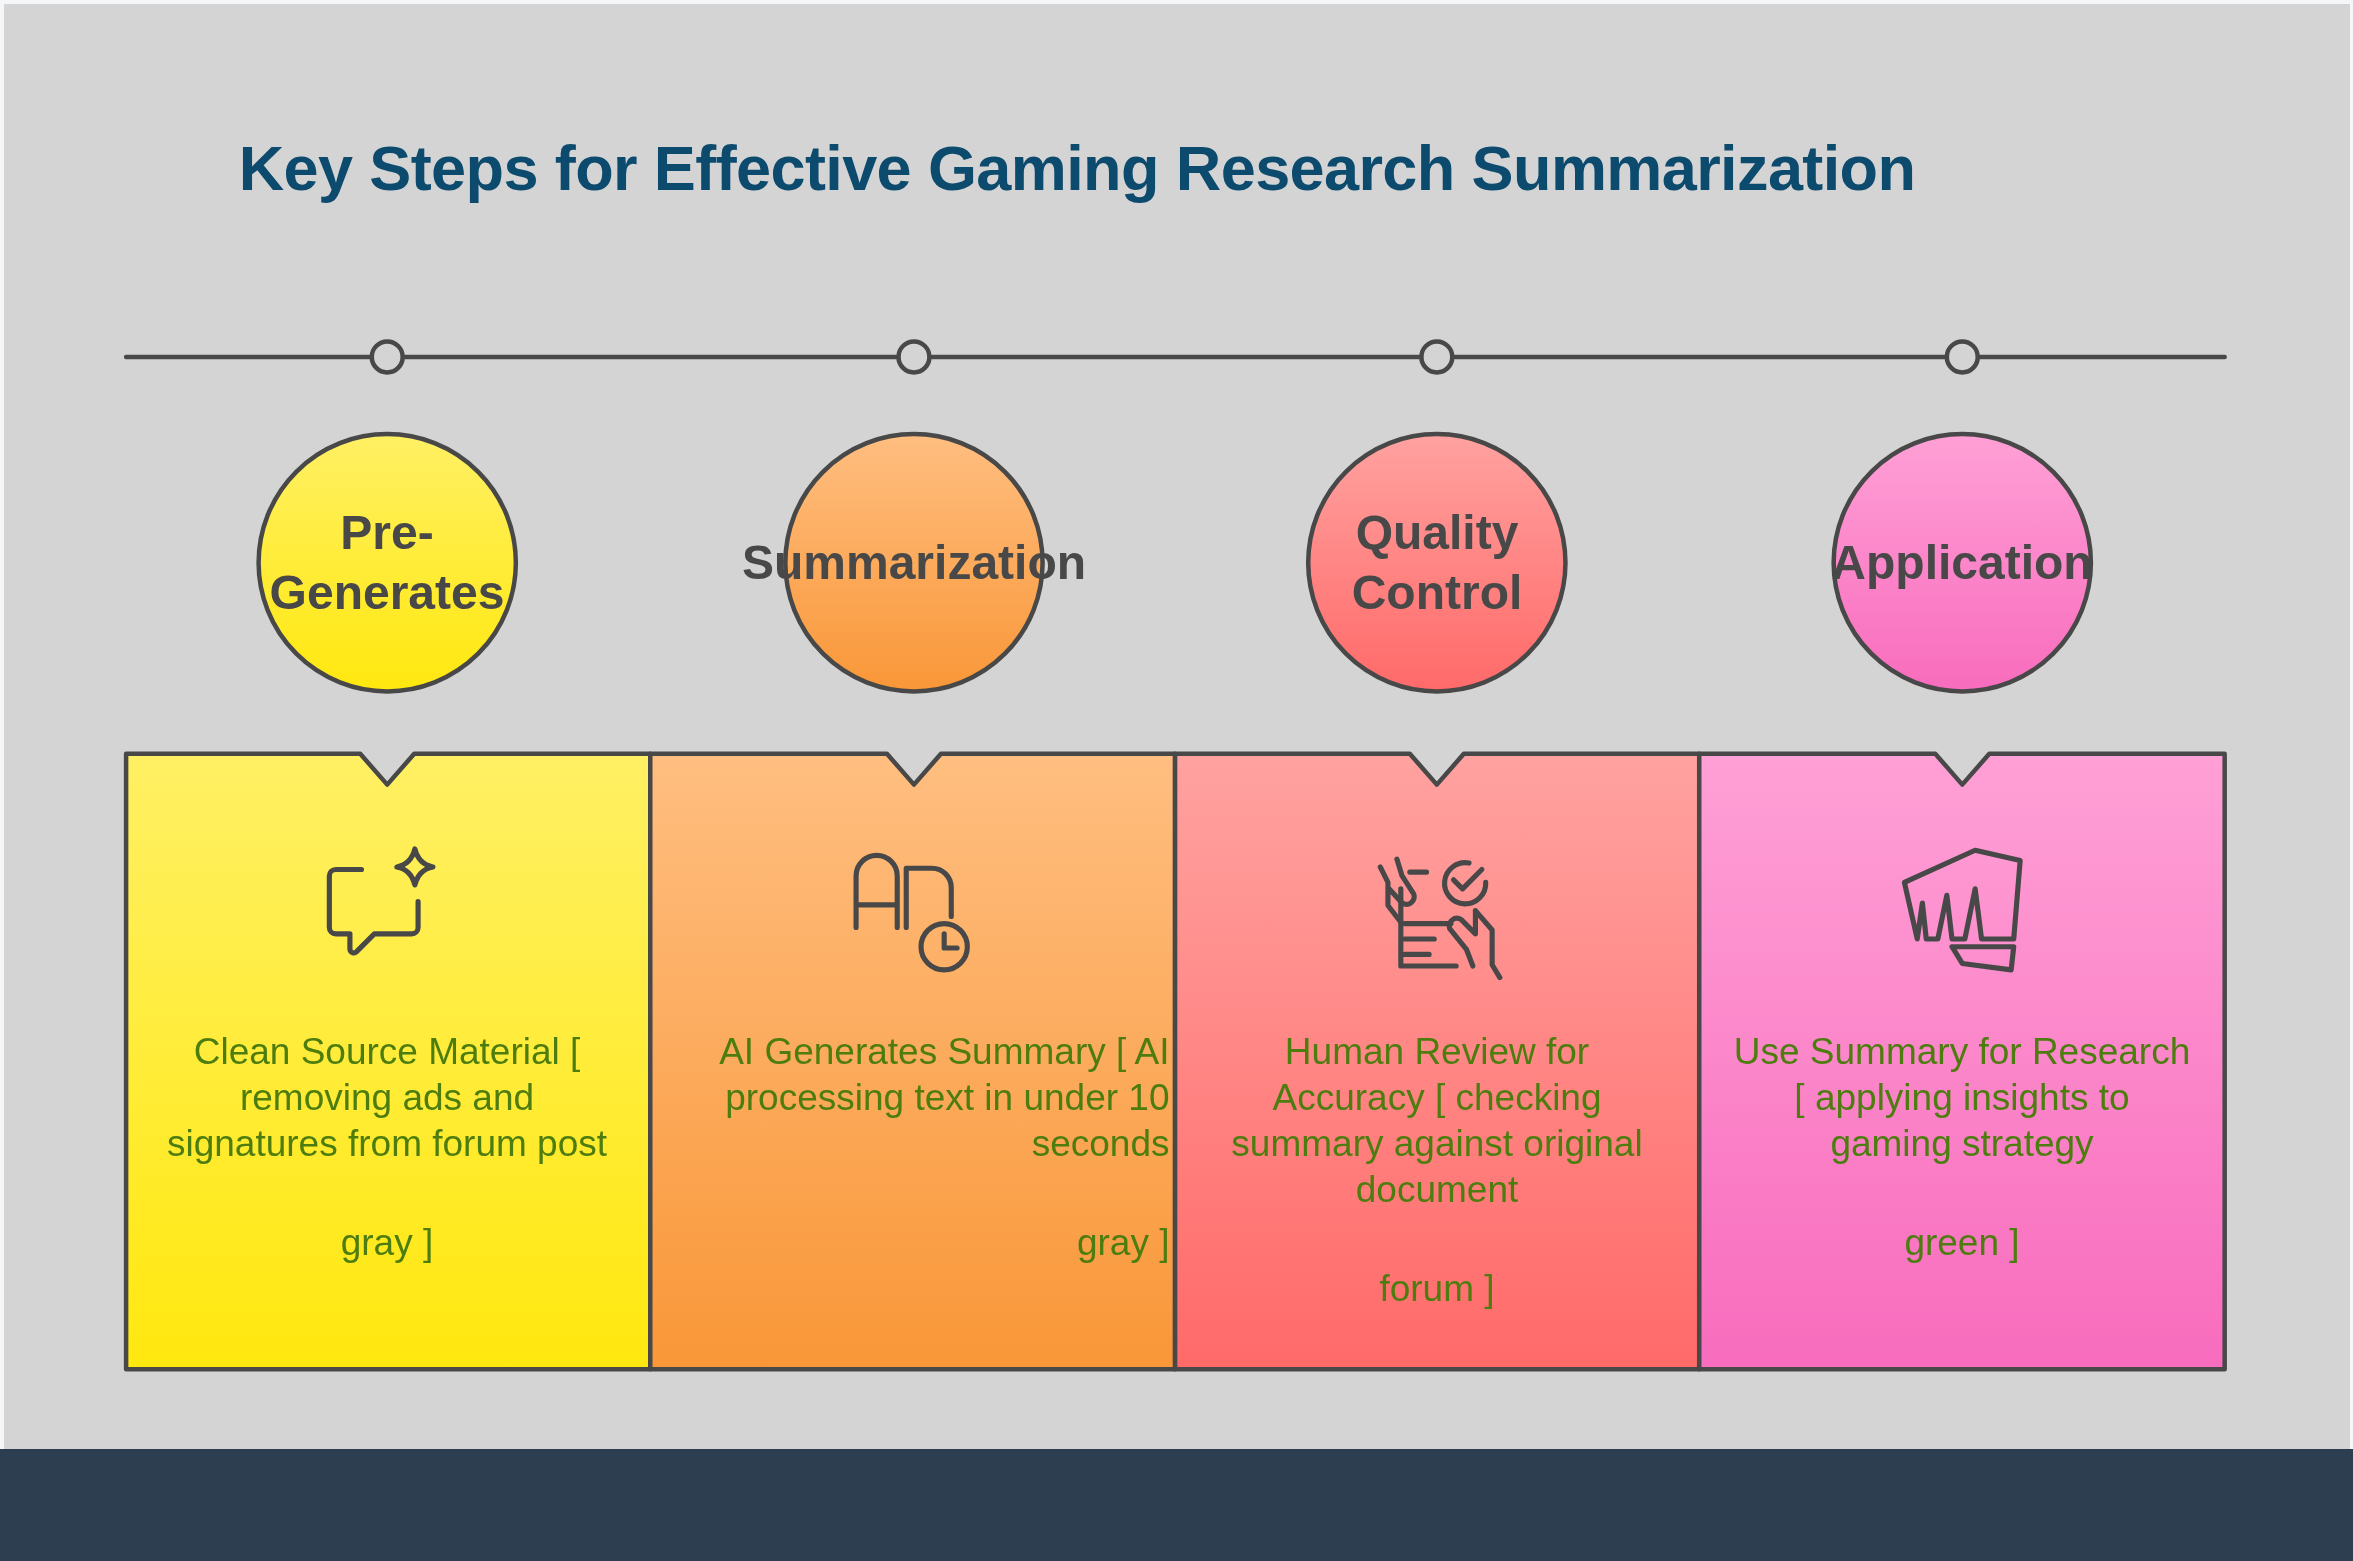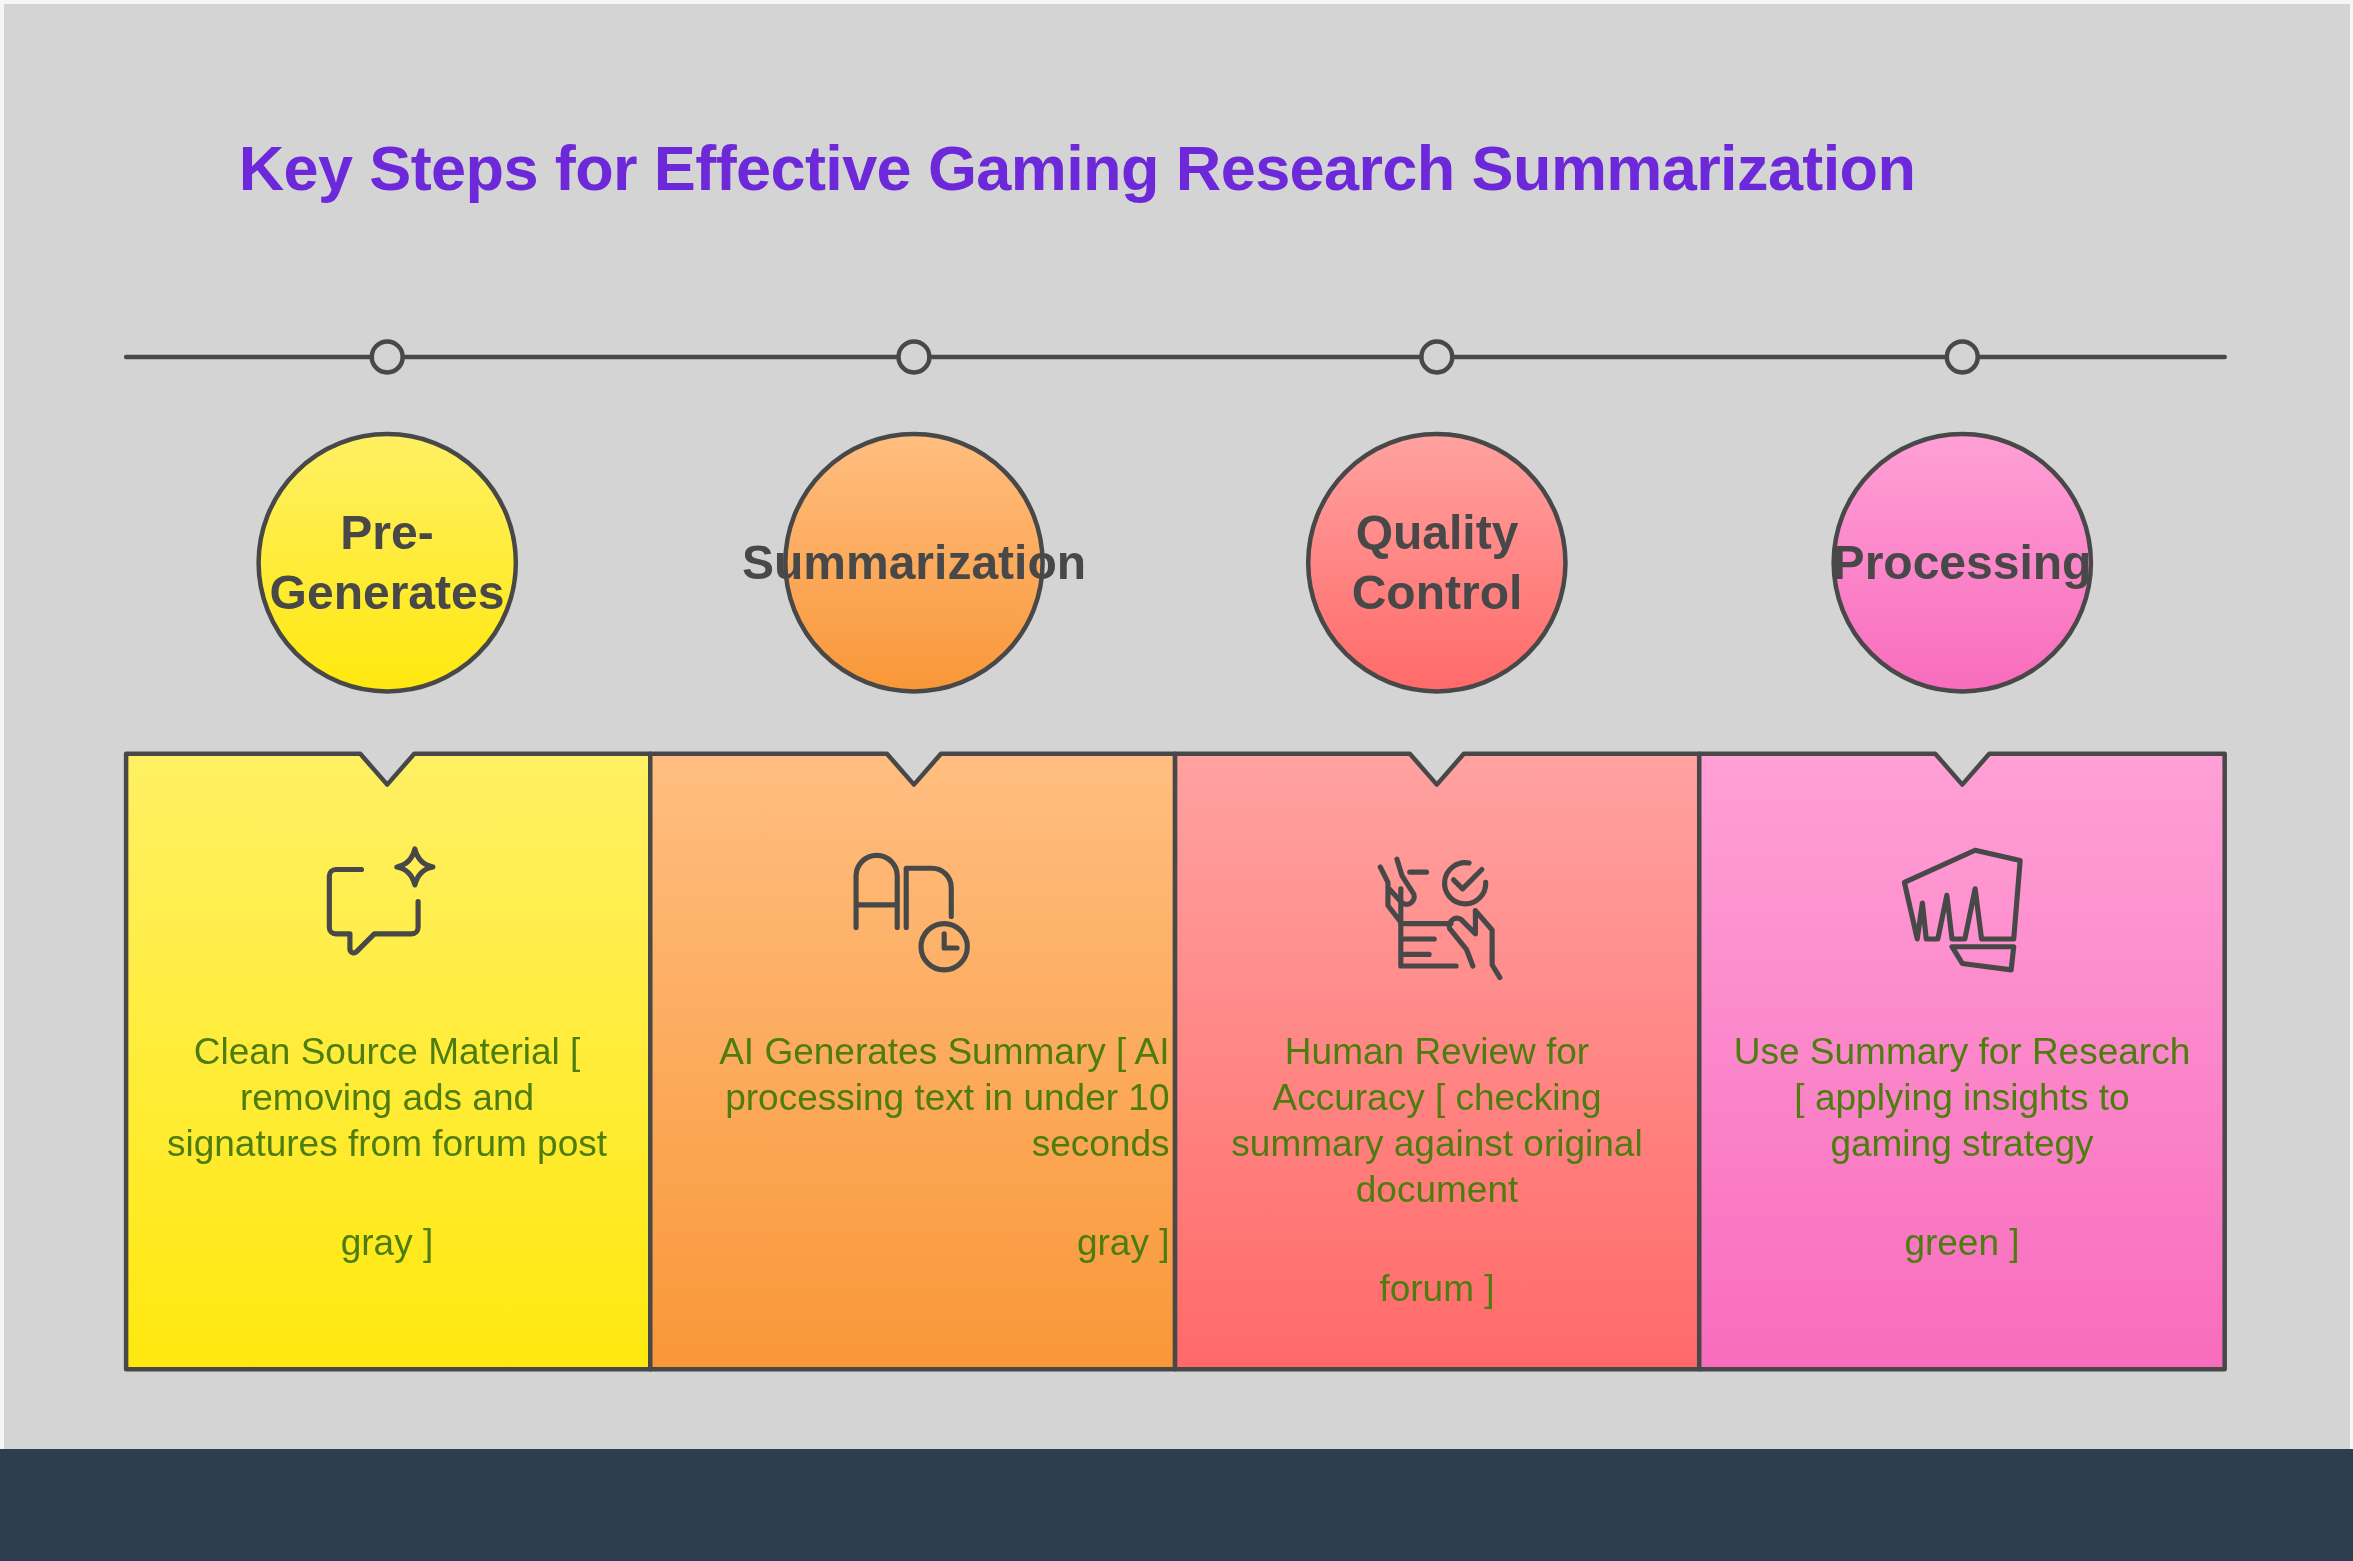--- a/index.html
+++ b/index.html
@@ -13,21 +13,21 @@
       position: absolute; left: 3.9px; top: 3.9px; width: 2346px; height: 1445px;
       background: #d4d4d4;
     }
     #footer-band {
       position: absolute; left: 0; top: 1449px; width: 2354px; height: 113px;
       background: #2d3e50;
     }
     #title {
       position: absolute; left: 0; width: 2154px; top: 132px;
       text-align: center; font-weight: bold; font-size: 63px; letter-spacing: -0.6px;
-      color: #6d28d9;
+      color: #0c4a6e;
     }
     #diagram { position: absolute; left: 0; top: 0; width: 2354px; height: 1449px; }
     .circle-label {
       position: absolute; width: 386px; text-align: center;
       font-weight: bold; font-size: 48px; line-height: 60px; color: #484848;
       transform: translate(-50%, -50%); white-space: pre-line;
     }
     .card-text {
       position: absolute; width: 463px; transform: translateX(-50%);
       text-align: center; font-size: 37px; line-height: 46px; color: #4d7c0f;
@@ -104,18 +104,18 @@
 
 <div id="overlay">
     <div class="circle-label" style="left: 387px; top: 563px;">Pre-
 Generates</div>
     <div class="card-text" style="left: 387px; top: 1029px;"><span>Clean Source Material [ removing ads and signatures from forum post</span><span class="tail">gray ]</span></div>
     <div class="circle-label" style="left: 914px; top: 563px;">Summarization</div>
     <div class="card-text" style="left: 938px; top: 1029px; text-align: right;"><span>AI Generates Summary [ AI processing text in under 10 seconds</span><span class="tail">gray ]</span></div>
     <div class="circle-label" style="left: 1437px; top: 563px;">Quality
 Control</div>
     <div class="card-text" style="left: 1437px; top: 1029px;"><span>Human Review for Accuracy [ checking summary against original document</span><span class="tail">forum ]</span></div>
-    <div class="circle-label" style="left: 1962px; top: 563px;">Processing</div>
+    <div class="circle-label" style="left: 1962px; top: 563px;">Application</div>
     <div class="card-text" style="left: 1962px; top: 1029px;"><span>Use Summary for Research [ applying insights to gaming strategy</span><span class="tail">green ]</span></div>
   </div>
 
 <div id="footer-band"></div>
 
 
 </body></html>

